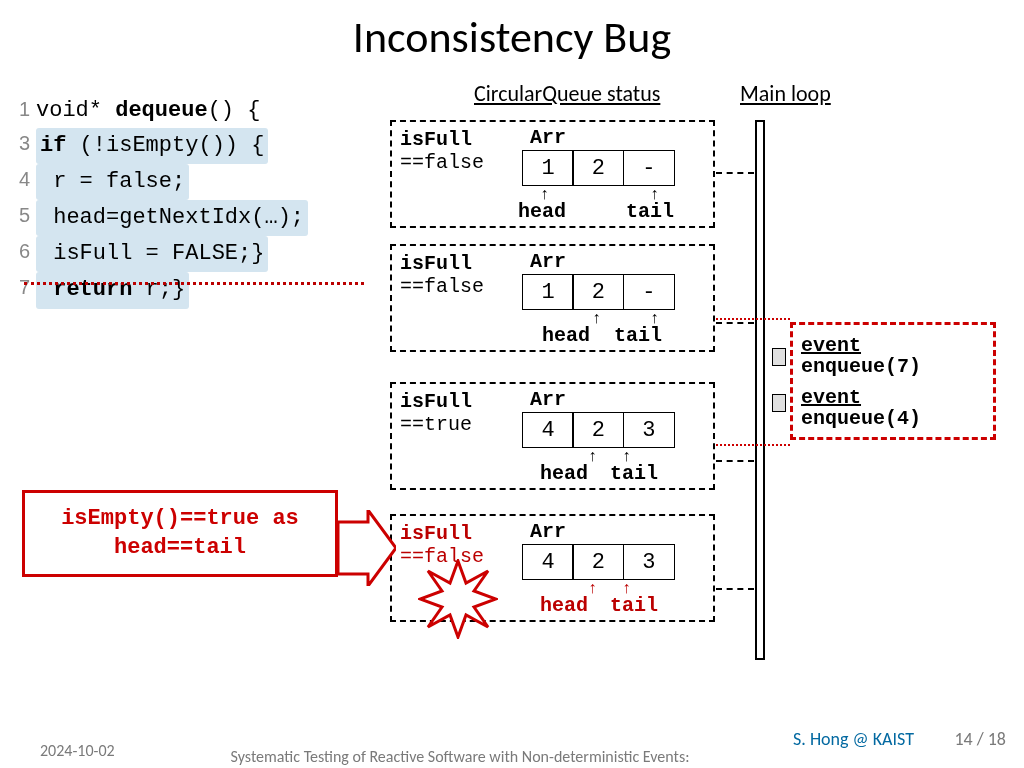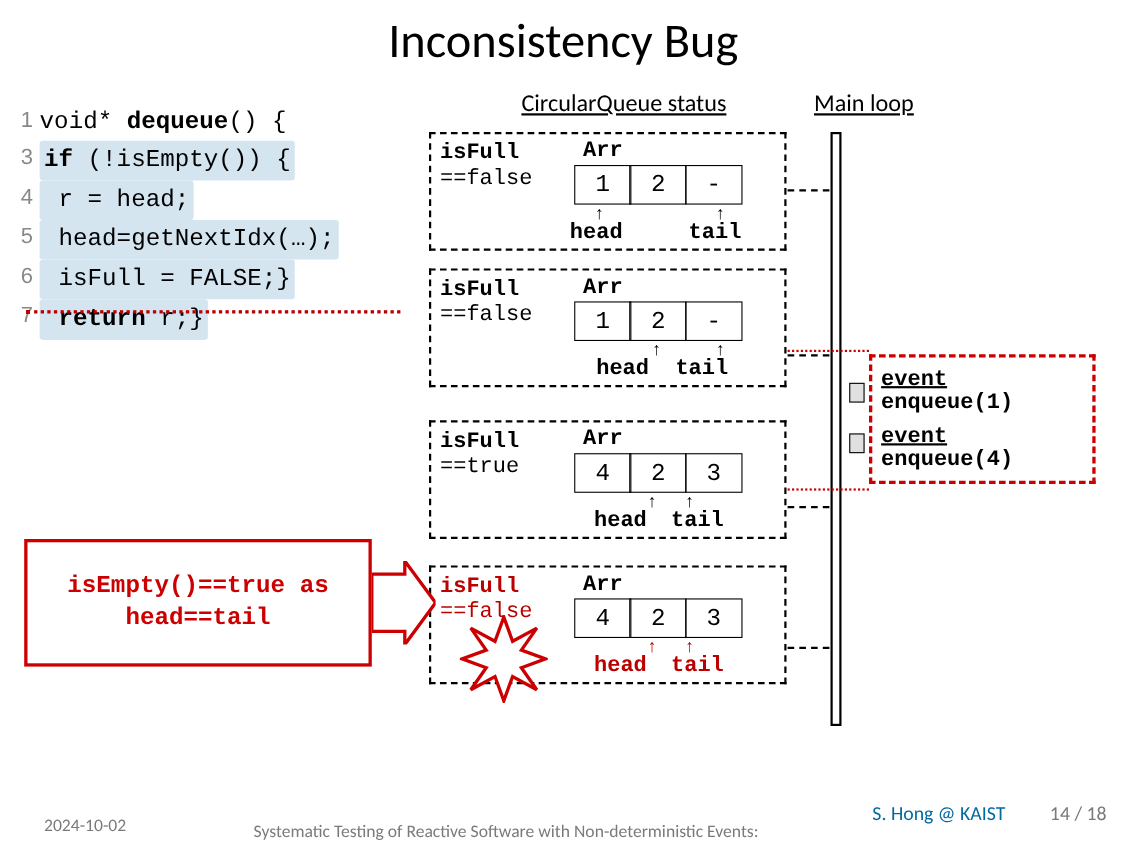--- a/index.html
+++ b/index.html
@@ -43,21 +43,21 @@
   .eventbox { position: absolute; left: 790px; top: 258px; width: 206px; height: 118px; border: 3px dashed #c00; padding: 10px 8px; font-family: "Courier New", monospace; }
   .eventbox .ev { margin-bottom: 10px; }
   .eventbox .evlabel { text-decoration: underline; font-weight: bold; font-size: 20px; display: block; line-height: 1.05; }
   .eventbox .evcall { font-weight: bold; font-size: 20px; display: block; line-height: 1.05; }
   .ev-marker { position: absolute; width: 14px; height: 18px; border: 1.5px solid #000; background: #e0e0e0; }
   .em1 { left: 772px; top: 284px; }
   .em2 { left: 772px; top: 330px; }
   .ev-dotted { position: absolute; left: 716px; width: 74px; border-top: 2px dotted #c00; }
 
   
-  .callout { position: absolute; left: 22px; top: 426px; width: 316px; height: 116px; border: 3px solid #c00; background: #fff; display: flex; flex-direction: column; align-items: center; justify-content: center; font-family: "Courier New", monospace; font-size: 22px; font-weight: bold; color: #c00; text-align: center; line-height: 1.3; }
+  .callout { position: absolute; left: 22px; top: 426px; width: 316px; height: 87px; border: 3px solid #c00; background: #fff; display: flex; flex-direction: column; align-items: center; justify-content: center; font-family: "Courier New", monospace; font-size: 22px; font-weight: bold; color: #c00; text-align: center; line-height: 1.3; }
   .callout-arrow { position: absolute; left: 338px; top: 446px; }
   .callout-arrow svg { display: block; }
   .burst { position: absolute; left: 418px; top: 495px; }
 
   
   .footer { position: absolute; bottom: 8px; left: 0; width: 100%; color: #7a7a7a; font-size: 16px; }
   .footer .date { position: absolute; left: 40px; bottom: 0; }
   .footer .subtitle { position: absolute; left: 150px; bottom: -6px; width: 620px; text-align: center; line-height: 1.2; }
   .footer .author { position: absolute; right: 110px; bottom: 10px; color: #0369a1; font-size: 18px; }
   .footer .pageno { position: absolute; right: 18px; bottom: 10px; color: #7a7a7a; font-size: 18px; }
@@ -65,21 +65,21 @@
 </head>
 <body>
 
 <h1 class="title">Inconsistency Bug</h1>
 
 <div class="content">
 
   <div class="code">
     <div class="row"><span class="ln">1</span><span>void* <span class="kw">dequeue</span>() {</span></div>
     <div class="row"><span class="ln">3</span><span class="hl"><span class="kw">if</span> (!isEmpty()) {</span></div>
-    <div class="row"><span class="ln">4</span><span class="hl"><span> r = head;</span></span></div>
+    <div class="row"><span class="ln">4</span><span class="hl"><span> r = false;</span></span></div>
     <div class="row"><span class="ln">5</span><span class="hl"><span> head=getNextIdx(…);</span></span></div>
     <div class="row"><span class="ln">6</span><span class="hl"><span> isFull = FALSE;}</span></span></div>
     <div class="row"><span class="ln">7</span><span class="hl"> <span class="kw">return</span> r;}</span></div>
   </div>
   <div class="dotted-red-line"></div>
 
   <div class="heading-cq">CircularQueue status</div>
   <div class="heading-ml">Main loop</div>
   <div class="mainloop-bar"></div>
 
@@ -143,21 +143,21 @@
     <span class="ptr-arrow red" style="left:196px;">↑</span>
     <span class="ptr-arrow red" style="left:230px;">↑</span>
     <div class="ptr red" style="left:148px;">head</div>
     <div class="ptr red" style="left:218px;">tail</div>
   </div>
   <div class="state-conn" style="left:716px;top:524px;width:38px;"></div>
 
   <div class="eventbox">
     <div class="ev">
       <span class="evlabel">event</span>
-      <span class="evcall">enqueue(1)</span>
+      <span class="evcall">enqueue(7)</span>
     </div>
     <div class="ev">
       <span class="evlabel">event</span>
       <span class="evcall">enqueue(4)</span>
     </div>
   </div>
   <div class="ev-marker em1"></div>
   <div class="ev-marker em2"></div>
   <div class="ev-dotted" style="top:254px;"></div>
   <div class="ev-dotted" style="top:380px;"></div>

